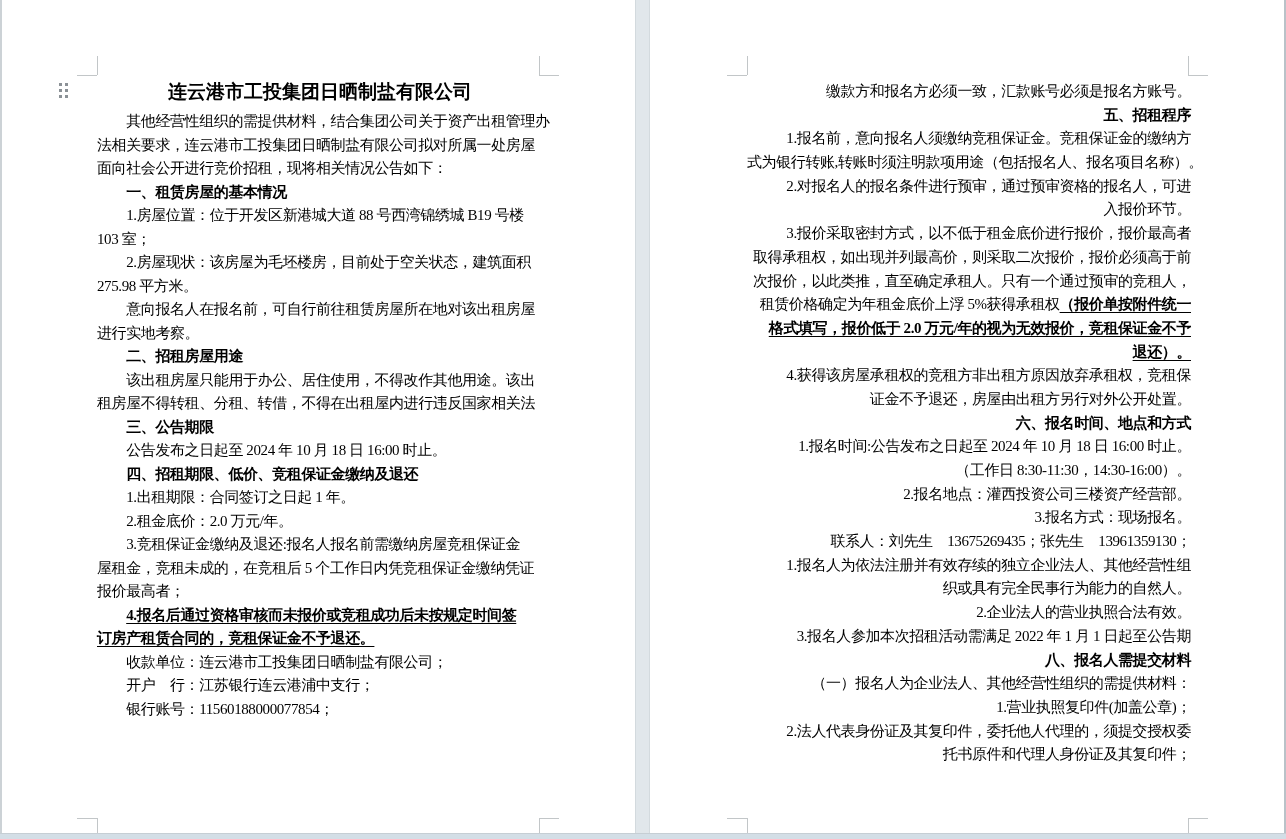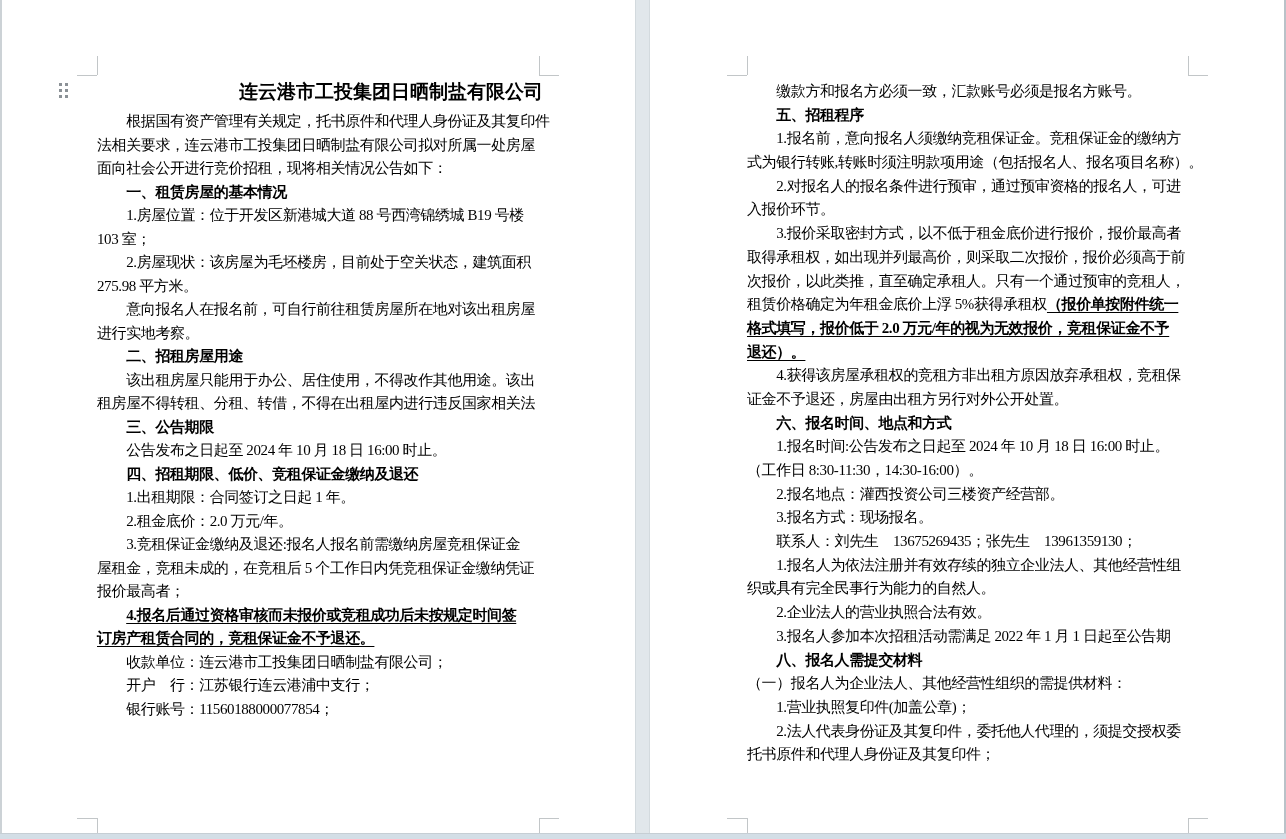--- a/index.html
+++ b/index.html
@@ -25,25 +25,25 @@
 
   
   .anchor{position:absolute;left:59px;top:83px;display:grid;
     grid-template-columns:3px 3px;grid-auto-rows:3px;gap:3px;}
   .anchor i{background:#8b9196;display:block;}
 
   
   .textarea{position:absolute;}
   #page1-text{left:97px;top:74px;width:446px;}
   #page2-text{left:747px;top:80px;width:444px;}
-  .title-line{height:36px;line-height:36px;text-align:right;font-weight:bold;
+  .title-line{height:36px;line-height:36px;text-align:center;font-weight:bold;
     font-size:19px;white-space:nowrap;font-family:Liberation Serif, serif;}
   .body-line{height:23.5px;line-height:23.5px;font-size:15px;letter-spacing:-0.4px;
     white-space:nowrap;}
-  #page2-text .body-line{height:23.7px;line-height:23.7px;}
+  #page2-text .body-line{height:23.7px;line-height:23.7px;text-align:right;}
   .body-line span.b{font-weight:bold;}
   .body-line span.bu{font-weight:bold;text-decoration:underline;text-underline-offset:3px;}
 </style>
 </head>
 <body>
 
 <div class="edge-left"></div>
 <div class="edge-right"></div>
 <div class="page-gap"></div>
 <div class="bottom-line"></div>
@@ -71,21 +71,21 @@
   <i></i>
     <i></i>
     <i></i>
     <i></i>
     <i></i>
     <i></i>
 </div>
 
 <div class="textarea" id="page1-text">
     <div class="title-line">连云港市工投集团日晒制盐有限公司</div>
-    <div class="body-line"><span>　　根据国有资产管理有关规定，托书原件和代理人身份证及其复印件</span></div>
+    <div class="body-line"><span>　　其他经营性组织的需提供材料，结合集团公司关于资产出租管理办</span></div>
     <div class="body-line"><span>法相关要求，连云港市工投集团日晒制盐有限公司拟对所属一处房屋</span></div>
     <div class="body-line"><span>面向社会公开进行竞价招租，现将相关情况公告如下：</span></div>
     <div class="body-line"><span class="b">　　一、租赁房屋的基本情况</span></div>
     <div class="body-line"><span>　　1.房屋位置：位于开发区新港城大道 88 号西湾锦绣城 B19 号楼</span></div>
     <div class="body-line"><span>103 室；</span></div>
     <div class="body-line"><span>　　2.房屋现状：该房屋为毛坯楼房，目前处于空关状态，建筑面积</span></div>
     <div class="body-line"><span>275.98 平方米。</span></div>
     <div class="body-line"><span>　　意向报名人在报名前，可自行前往租赁房屋所在地对该出租房屋</span></div>
     <div class="body-line"><span>进行实地考察。</span></div>
     <div class="body-line"><span class="b">　　二、招租房屋用途</span></div>

